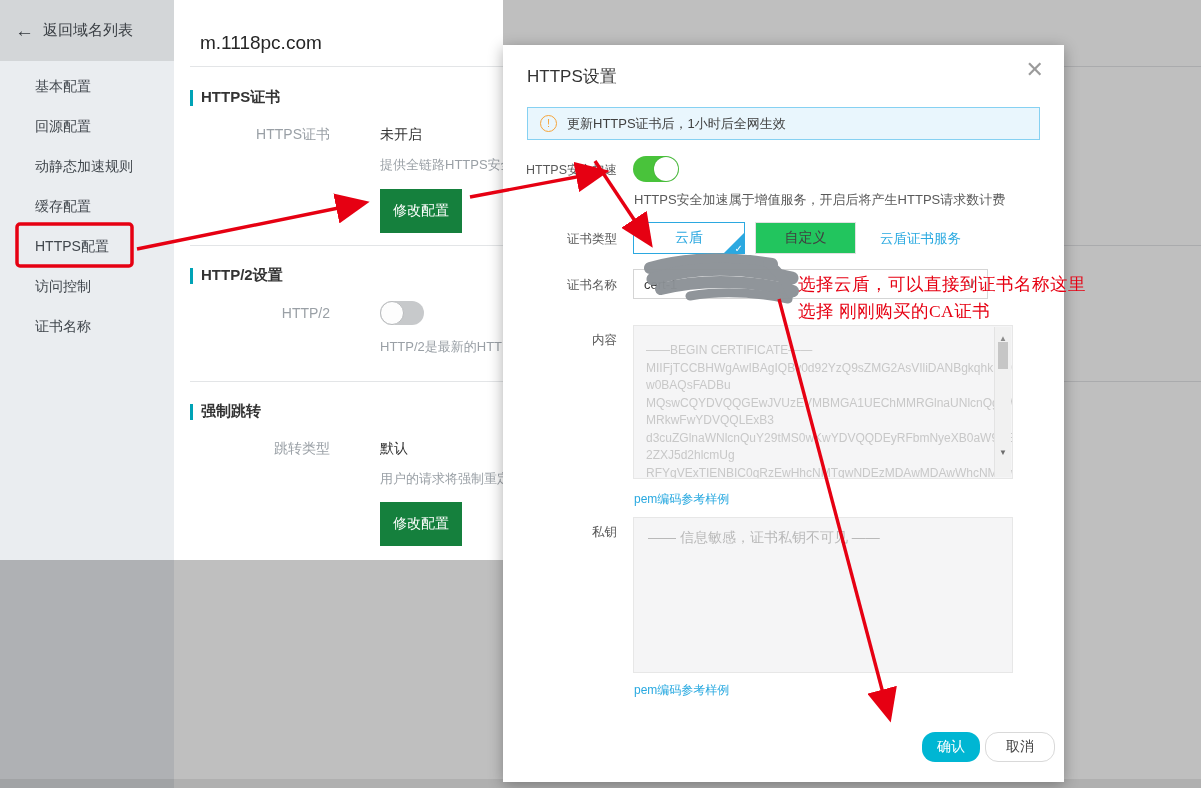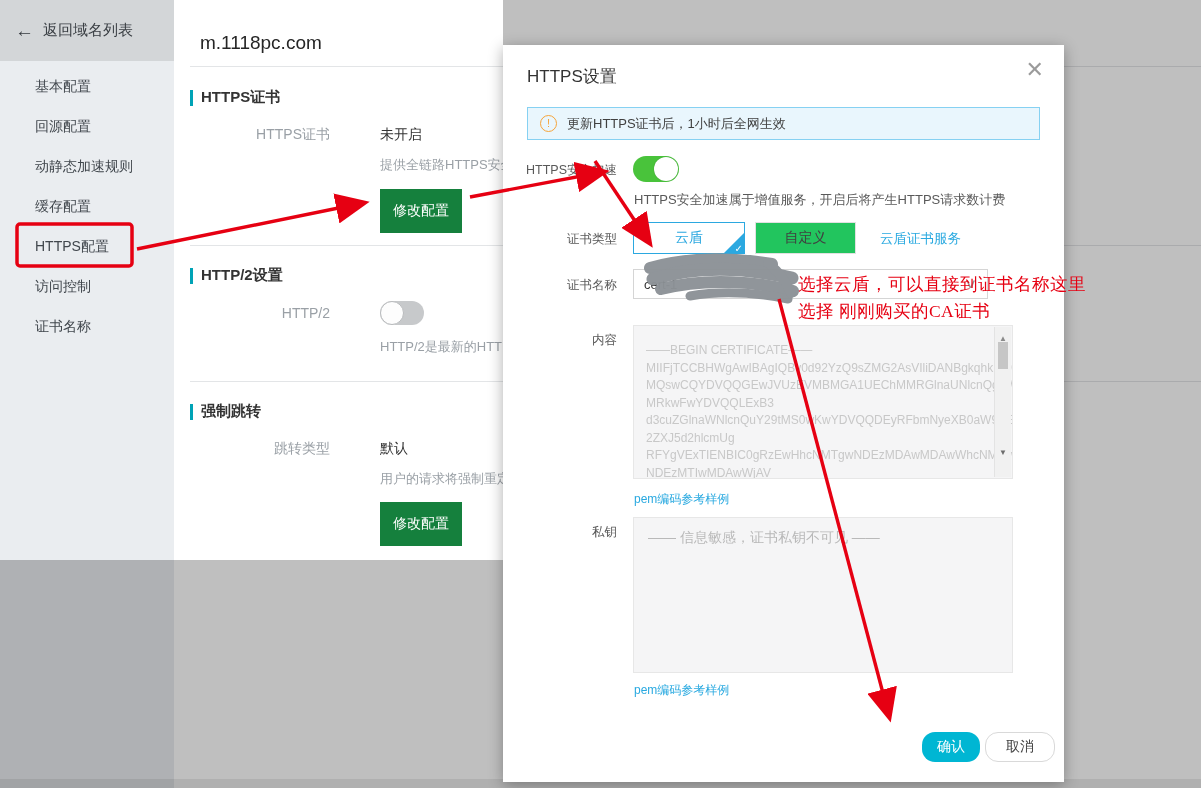--- a/index.html
+++ b/index.html
@@ -151,20 +151,21 @@
     <div class="m-label" style="top:232px">证书名称</div>
     <div class="cert-select">
       <span class="val">cert-1</span>
       <span class="chev">∨</span>
     </div>
 
     <div class="m-label" style="top:287px">内容</div>
     <div class="m-textarea ta-content">
       <div>——BEGIN CERTIFICATE——</div>
       <div>MIIFjTCCBHWgAwIBAgIQBv0d92YzQ9sZMG2AsVIliDANBgkqhkiG9</div>
+      <div>w0BAQsFADBu</div>
       <div>MQswCQYDVQQGEwJVUzEVMBMGA1UEChMMRGlnaUNlcnQgSW5j</div>
       <div>MRkwFwYDVQQLExB3</div>
       <div>d3cuZGlnaWNlcnQuY29tMS0wKwYDVQQDEyRFbmNyeXB0aW9uIEV</div>
       <div>2ZXJ5d2hlcmUg</div>
       <div>RFYgVExTIENBIC0gRzEwHhcNMTgwNDEzMDAwMDAwWhcNMTkw</div>
       <div>NDEzMTIwMDAwWjAV</div>
 
       <div class="sbar">
         <span class="up">▲</span>
         <span class="thumb"></span>

